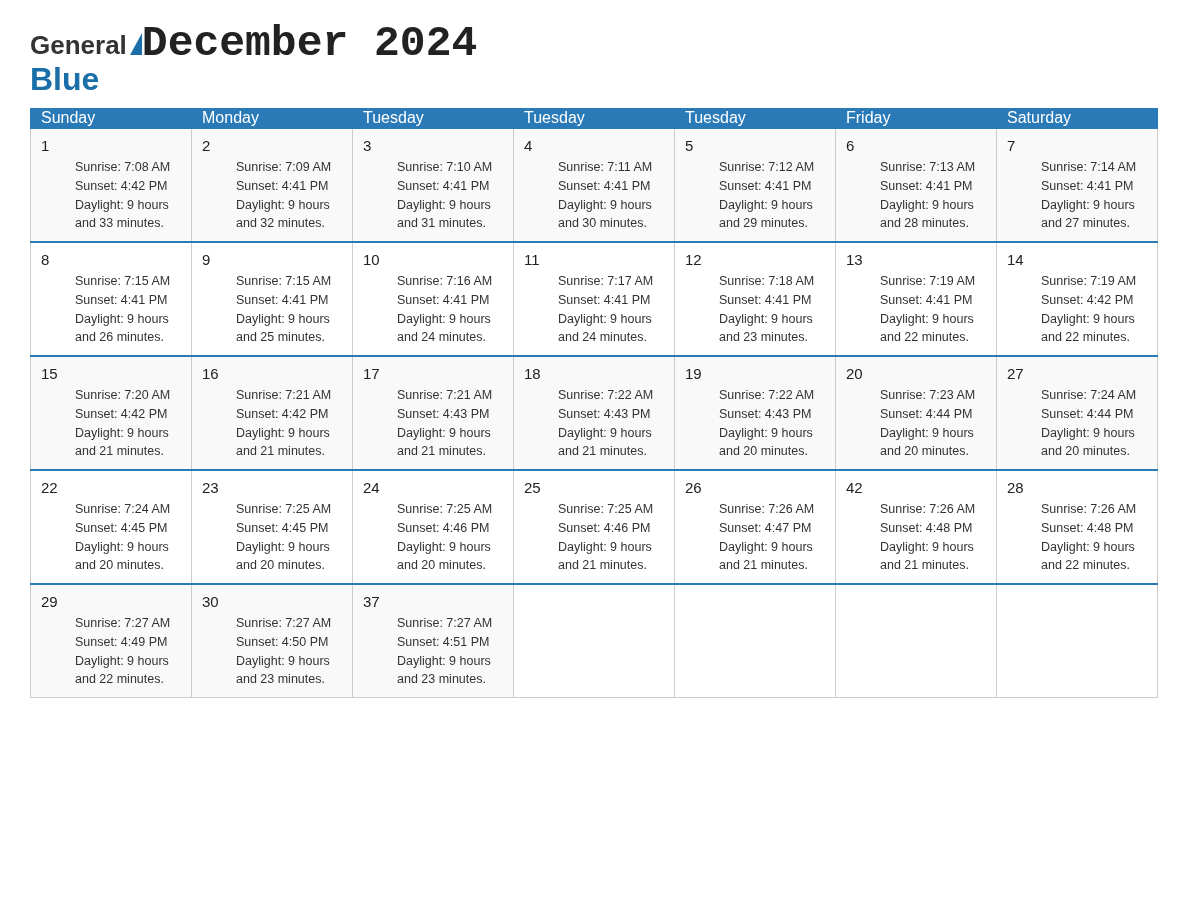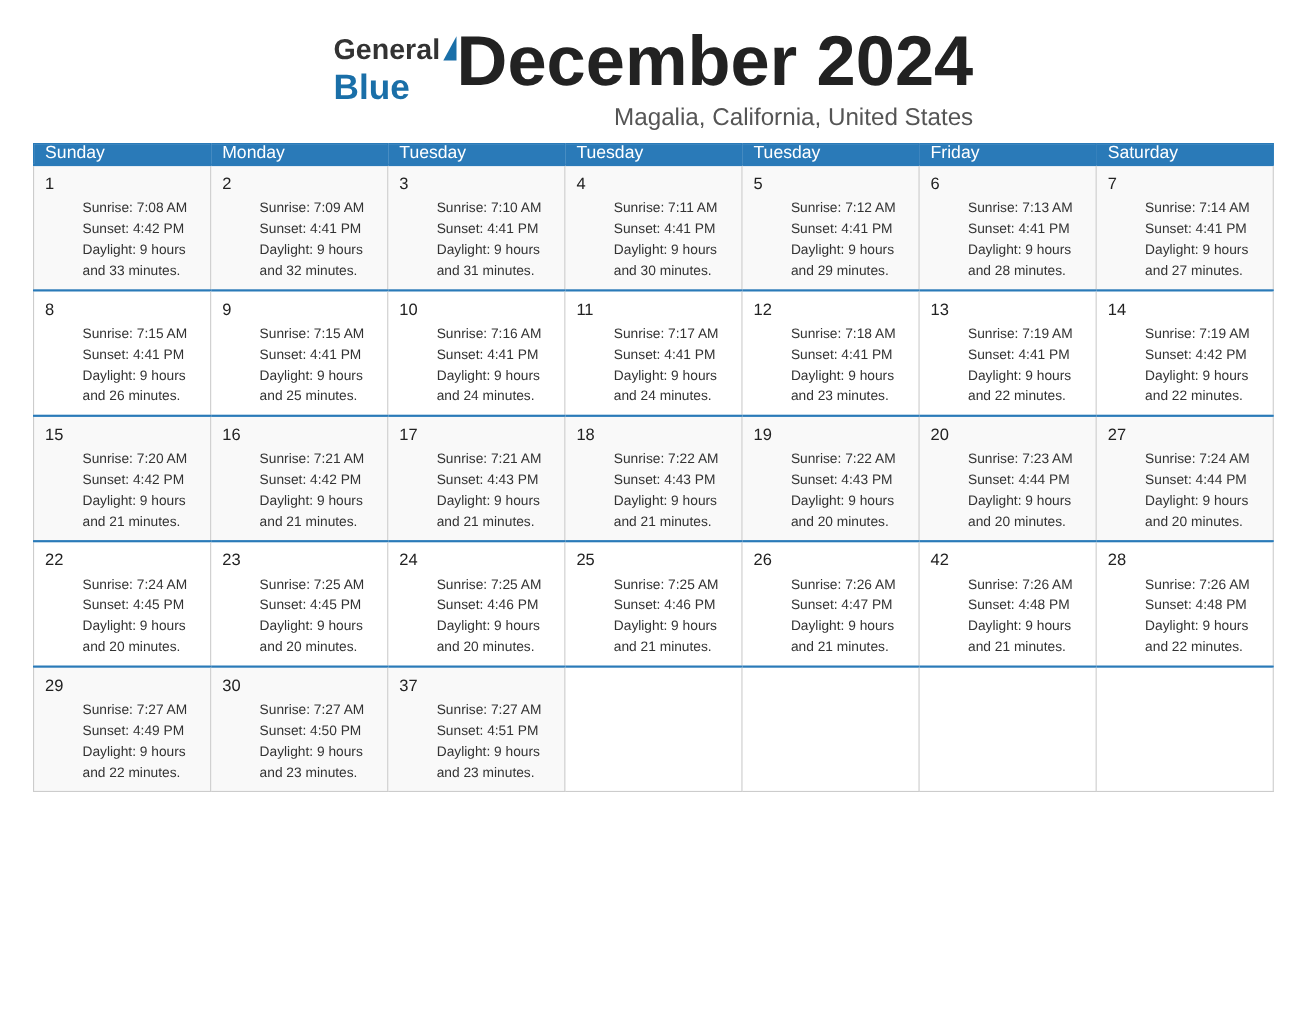--- a/index.html
+++ b/index.html
@@ -5,21 +5,21 @@
     * { box-sizing: border-box; margin: 0; padding: 0; }
     body {
       font-family: Arial, sans-serif;
       background: #fff;
       padding: 20px 30px;
       width: 1188px;
       min-height: 918px;
     }
     .header {
       display: flex;
-      justify-content: center;
+      justify-content: flex-start;
       align-items: flex-start;
       margin-bottom: 10px;
     }
     .logo {
       display: flex;
       flex-direction: column;
       align-items: flex-start;
       padding-top: 10px;
     }
     .logo-text {
@@ -37,24 +37,25 @@
       border-left: 12px solid transparent;
       border-right: 0px solid transparent;
       border-bottom: 22px solid #1a6fa8;
       margin-left: 3px;
       margin-top: -4px;
     }
     .title-section {
       text-align: right;
     }
     .month-title {
-      font-size: 64px;
+      font-size: 43px;
       font-weight: bold;
       color: #222;
       line-height: 1.1;
+      font-family: Liberation Mono, monospace;
     }
     .location {
       font-size: 22px;
       color: #555;
       margin-top: 4px;
     }
     .calendar {
       width: 100%;
       border-collapse: collapse;
       border: 1px solid #999;
@@ -125,21 +126,20 @@
     <div class="logo-text">
       <span class="logo-general">General</span>
       <div class="logo-triangle"></div>
     </div>
     <div class="logo-line2">
       <span class="logo-blue-word">Blue</span>
     </div>
   </div>
   <div class="title-section">
     <div class="month-title">December 2024</div>
-    <div class="location">Magalia, California, United States</div>
   </div>
 </div>
 
 <table class="calendar">
   <thead>
     <tr>
     <th>Sunday</th>
         <th>Monday</th>
         <th>Tuesday</th>
         <th>Tuesday</th>

